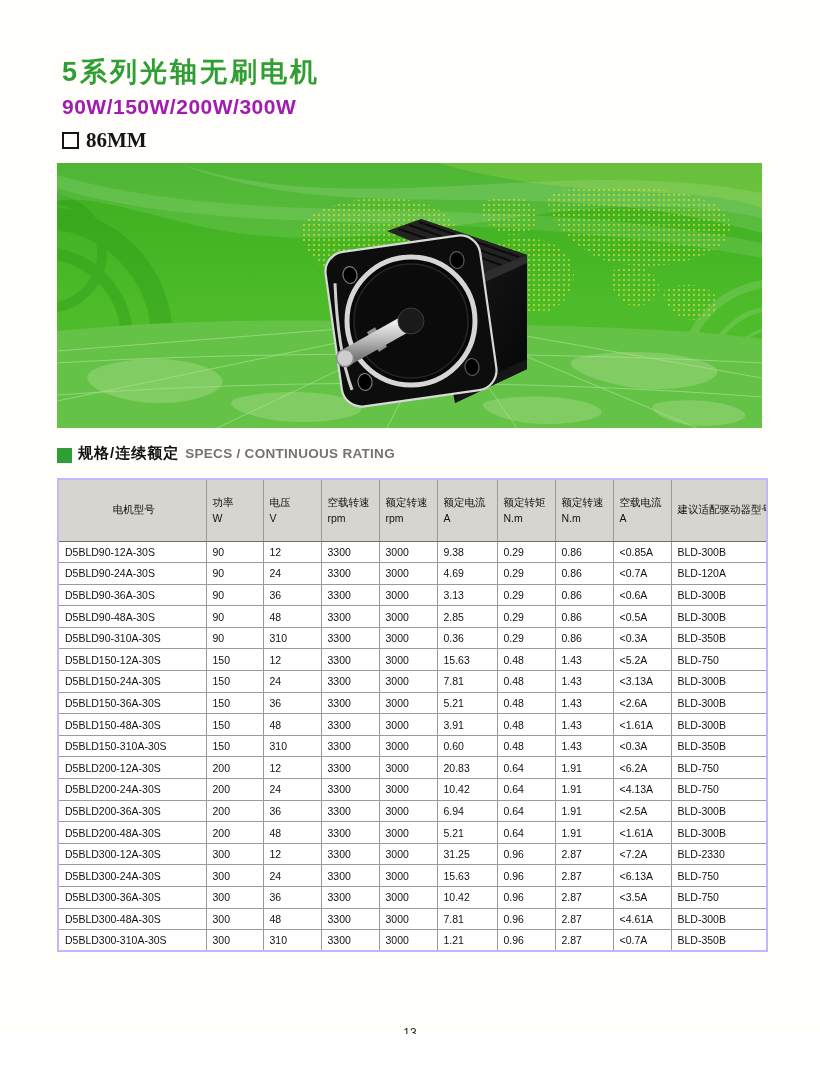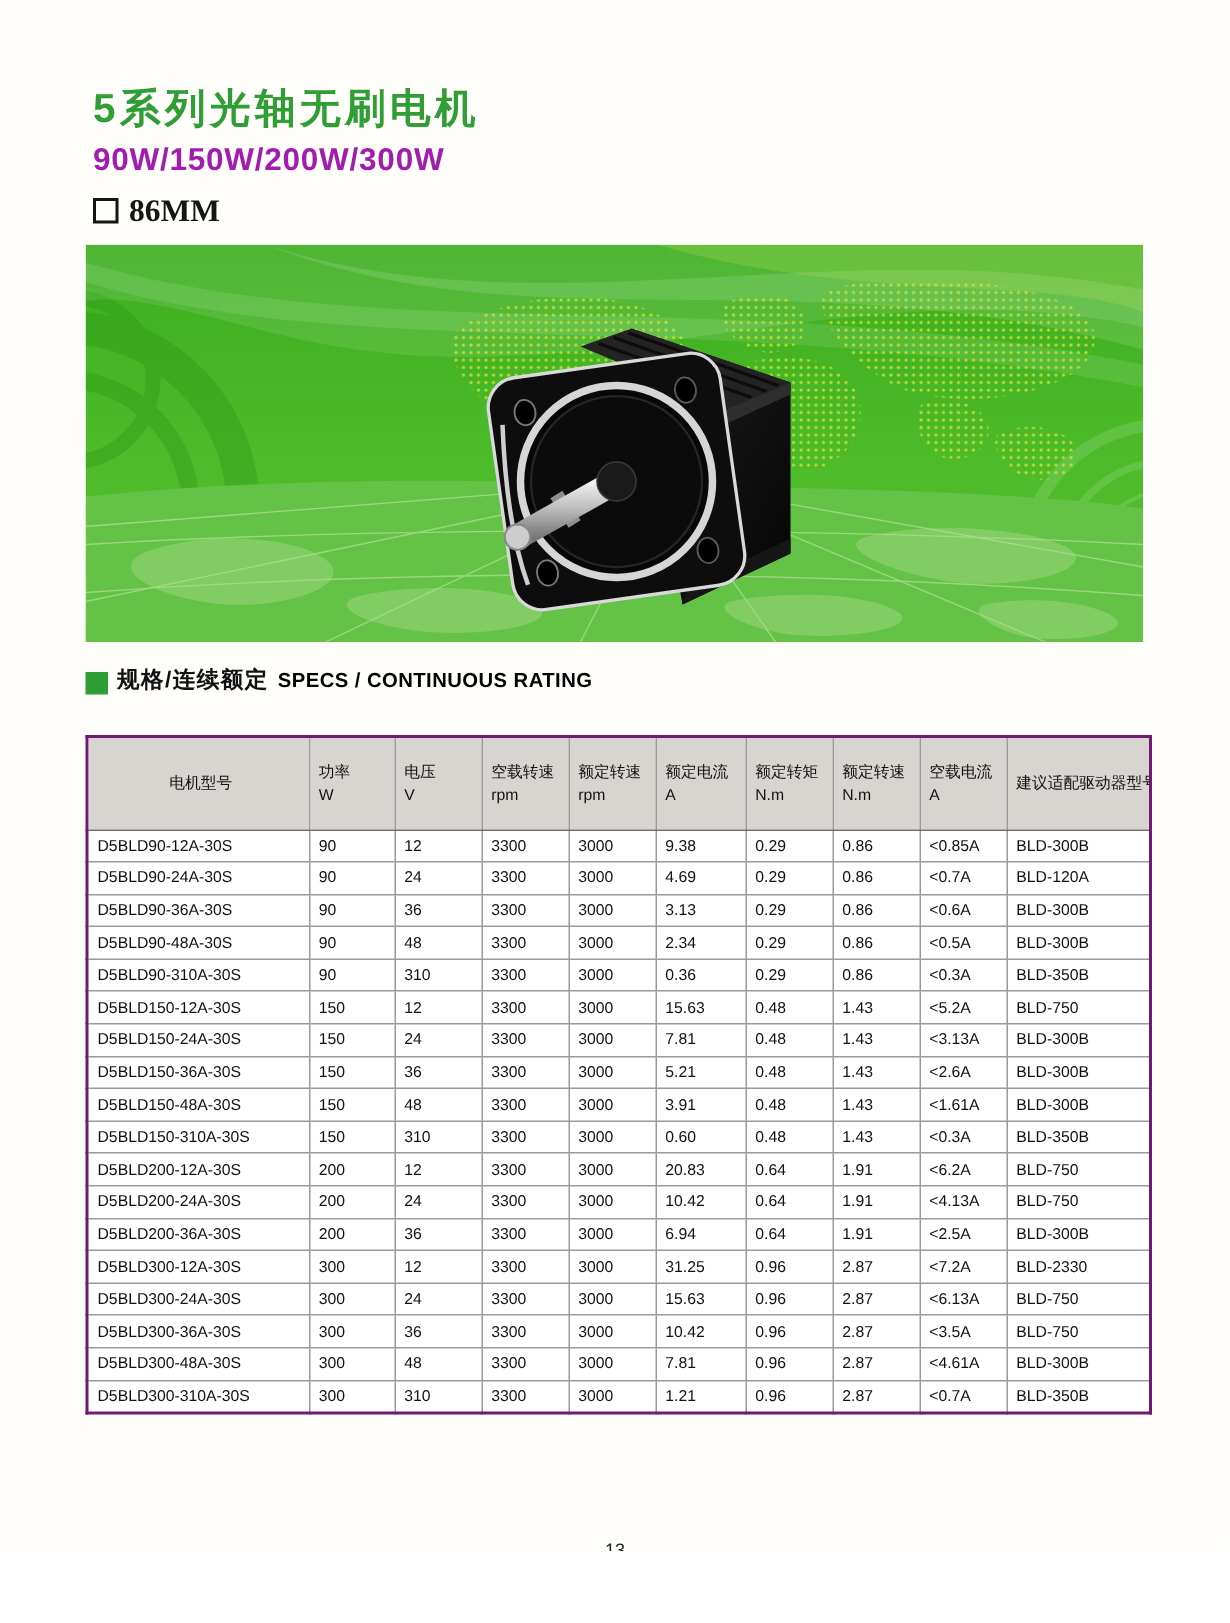--- a/index.html
+++ b/index.html
@@ -71,38 +71,37 @@
     align-self: center;
     margin-top: 3px;
   }
   .section-title-cn {
     color: #111;
     font-size: 15px;
     font-weight: bold;
     letter-spacing: 1px;
   }
   .section-title-en {
-    color: #000000;
+    color: #737373;
     font-size: 13.5px;
     font-weight: bold;
     letter-spacing: 0.3px;
   }
 
   
   .spec-table-wrap {
     position: absolute;
     left: 57px; top: 478px;
     width: 709px;
   }
   table.spec {
     border-collapse: collapse;
     width: 709px;
     table-layout: fixed;
-    border: 2px solid #701a75;
-    margin-top: 12px;
+    border: 2px solid #c4b5fd;
   }
   table.spec th, table.spec td {
     border: 1px solid #9a9a9a;
     font-size: 10.5px;
     color: #111;
     text-align: left;
     vertical-align: middle;
     padding: 0 3px 0 6px;
     overflow: hidden;
     white-space: nowrap;
@@ -346,21 +345,21 @@
             <td>0.86</td>
             <td>&lt;0.6A</td>
             <td>BLD-300B</td>
           </tr>
           <tr>
             <td>D5BLD90-48A-30S</td>
             <td>90</td>
             <td>48</td>
             <td>3300</td>
             <td>3000</td>
-            <td>2.34</td>
+            <td>2.85</td>
             <td>0.29</td>
             <td>0.86</td>
             <td>&lt;0.5A</td>
             <td>BLD-300B</td>
           </tr>
           <tr>
             <td>D5BLD90-310A-30S</td>
             <td>90</td>
             <td>310</td>
             <td>3300</td>
@@ -461,20 +460,32 @@
             <td>36</td>
             <td>3300</td>
             <td>3000</td>
             <td>6.94</td>
             <td>0.64</td>
             <td>1.91</td>
             <td>&lt;2.5A</td>
             <td>BLD-300B</td>
           </tr>
           <tr>
+            <td>D5BLD200-48A-30S</td>
+            <td>200</td>
+            <td>48</td>
+            <td>3300</td>
+            <td>3000</td>
+            <td>5.21</td>
+            <td>0.64</td>
+            <td>1.91</td>
+            <td>&lt;1.61A</td>
+            <td>BLD-300B</td>
+          </tr>
+          <tr>
             <td>D5BLD300-12A-30S</td>
             <td>300</td>
             <td>12</td>
             <td>3300</td>
             <td>3000</td>
             <td>31.25</td>
             <td>0.96</td>
             <td>2.87</td>
             <td>&lt;7.2A</td>
             <td>BLD-2330</td>

